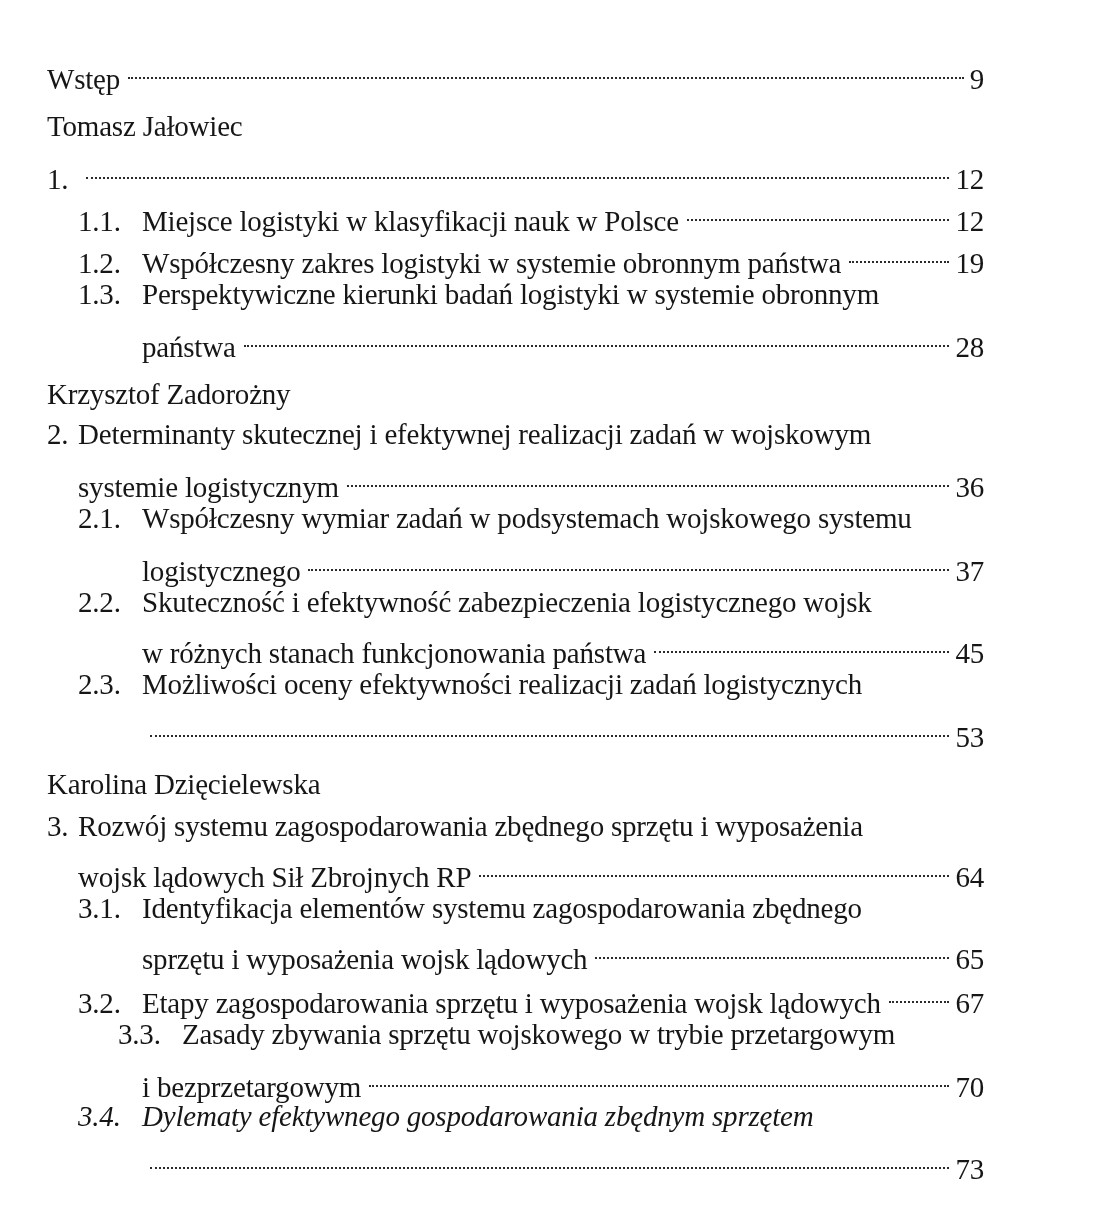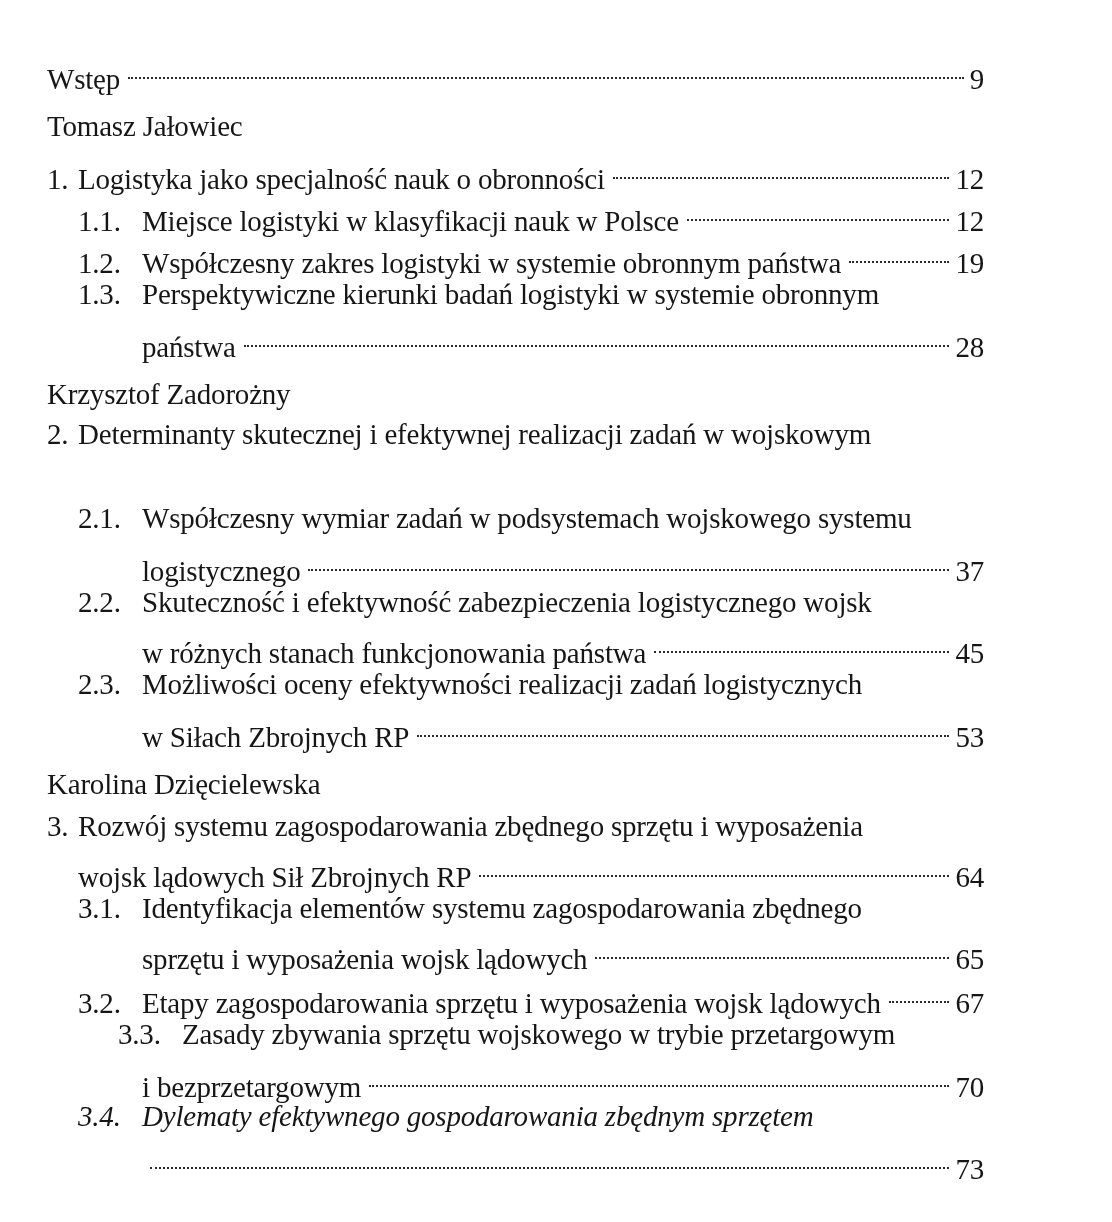--- a/index.html
+++ b/index.html
@@ -48,21 +48,20 @@
     <span class="text">Wstęp</span>
     <span class="leader"></span>
     <span class="page-num">9</span>
   </div>
 
   <div class="line author" style="top:105px;">
     <span>Tomasz Jałowiec</span>
   </div>
   <div class="line entry-line" style="left:47px; top:147px;">
     <span class="num" style="width:31px;">1.</span>
-    <span class="text">Logistyka jako specjalność nauk o obronności</span>
     <span class="leader"></span>
     <span class="page-num">12</span>
   </div>
   <div class="line entry-line" style="left:78px; top:189px;">
     <span class="num" style="width:64px;">1.1.</span>
     <span class="text">Miejsce logistyki w klasyfikacji nauk w Polsce</span>
     <span class="leader"></span>
     <span class="page-num">12</span>
   </div>
   <div class="line entry-line" style="left:78px; top:231px;">
@@ -81,20 +80,25 @@
     <span class="page-num">28</span>
   </div>
 
   <div class="line author" style="top:373px;">
     <span>Krzysztof Zadorożny</span>
   </div>
   <div class="line" style="left:47px; top:413px;">
     <span class="num" style="width:31px;">2.</span>
     <span class="text">Determinanty skutecznej i efektywnej realizacji zadań w wojskowym</span>
   </div>
+  <div class="line entry-line" style="left:78px; top:455px;">
+    <span class="text">systemie logistycznym</span>
+    <span class="leader"></span>
+    <span class="page-num">36</span>
+  </div>
   <div class="line" style="left:78px; top:497px;">
     <span class="num" style="width:64px;">2.1.</span>
     <span class="text">Współczesny wymiar zadań w podsystemach wojskowego systemu</span>
   </div>
   <div class="line entry-line" style="left:142px; top:539px;">
     <span class="text">logistycznego</span>
     <span class="leader"></span>
     <span class="page-num">37</span>
   </div>
   <div class="line" style="left:78px; top:581px;font-family:Liberation Serif, serif;">
@@ -104,21 +108,20 @@
   <div class="line entry-line" style="left:142px; top:621px;">
     <span class="text">w różnych stanach funkcjonowania państwa</span>
     <span class="leader"></span>
     <span class="page-num">45</span>
   </div>
   <div class="line" style="left:78px; top:663px;">
     <span class="num" style="width:64px;">2.3.</span>
     <span class="text">Możliwości oceny efektywności realizacji zadań logistycznych</span>
   </div>
   <div class="line entry-line" style="left:142px; top:705px;">
-    <span class="text">w Siłach Zbrojnych RP</span>
     <span class="leader"></span>
     <span class="page-num">53</span>
   </div>
 
   <div class="line author" style="top:763px;">
     <span>Karolina Dzięcielewska</span>
   </div>
   <div class="line" style="left:47px; top:805px;">
     <span class="num" style="width:31px;">3.</span>
     <span class="text">Rozwój systemu zagospodarowania zbędnego sprzętu i wyposażenia</span>

